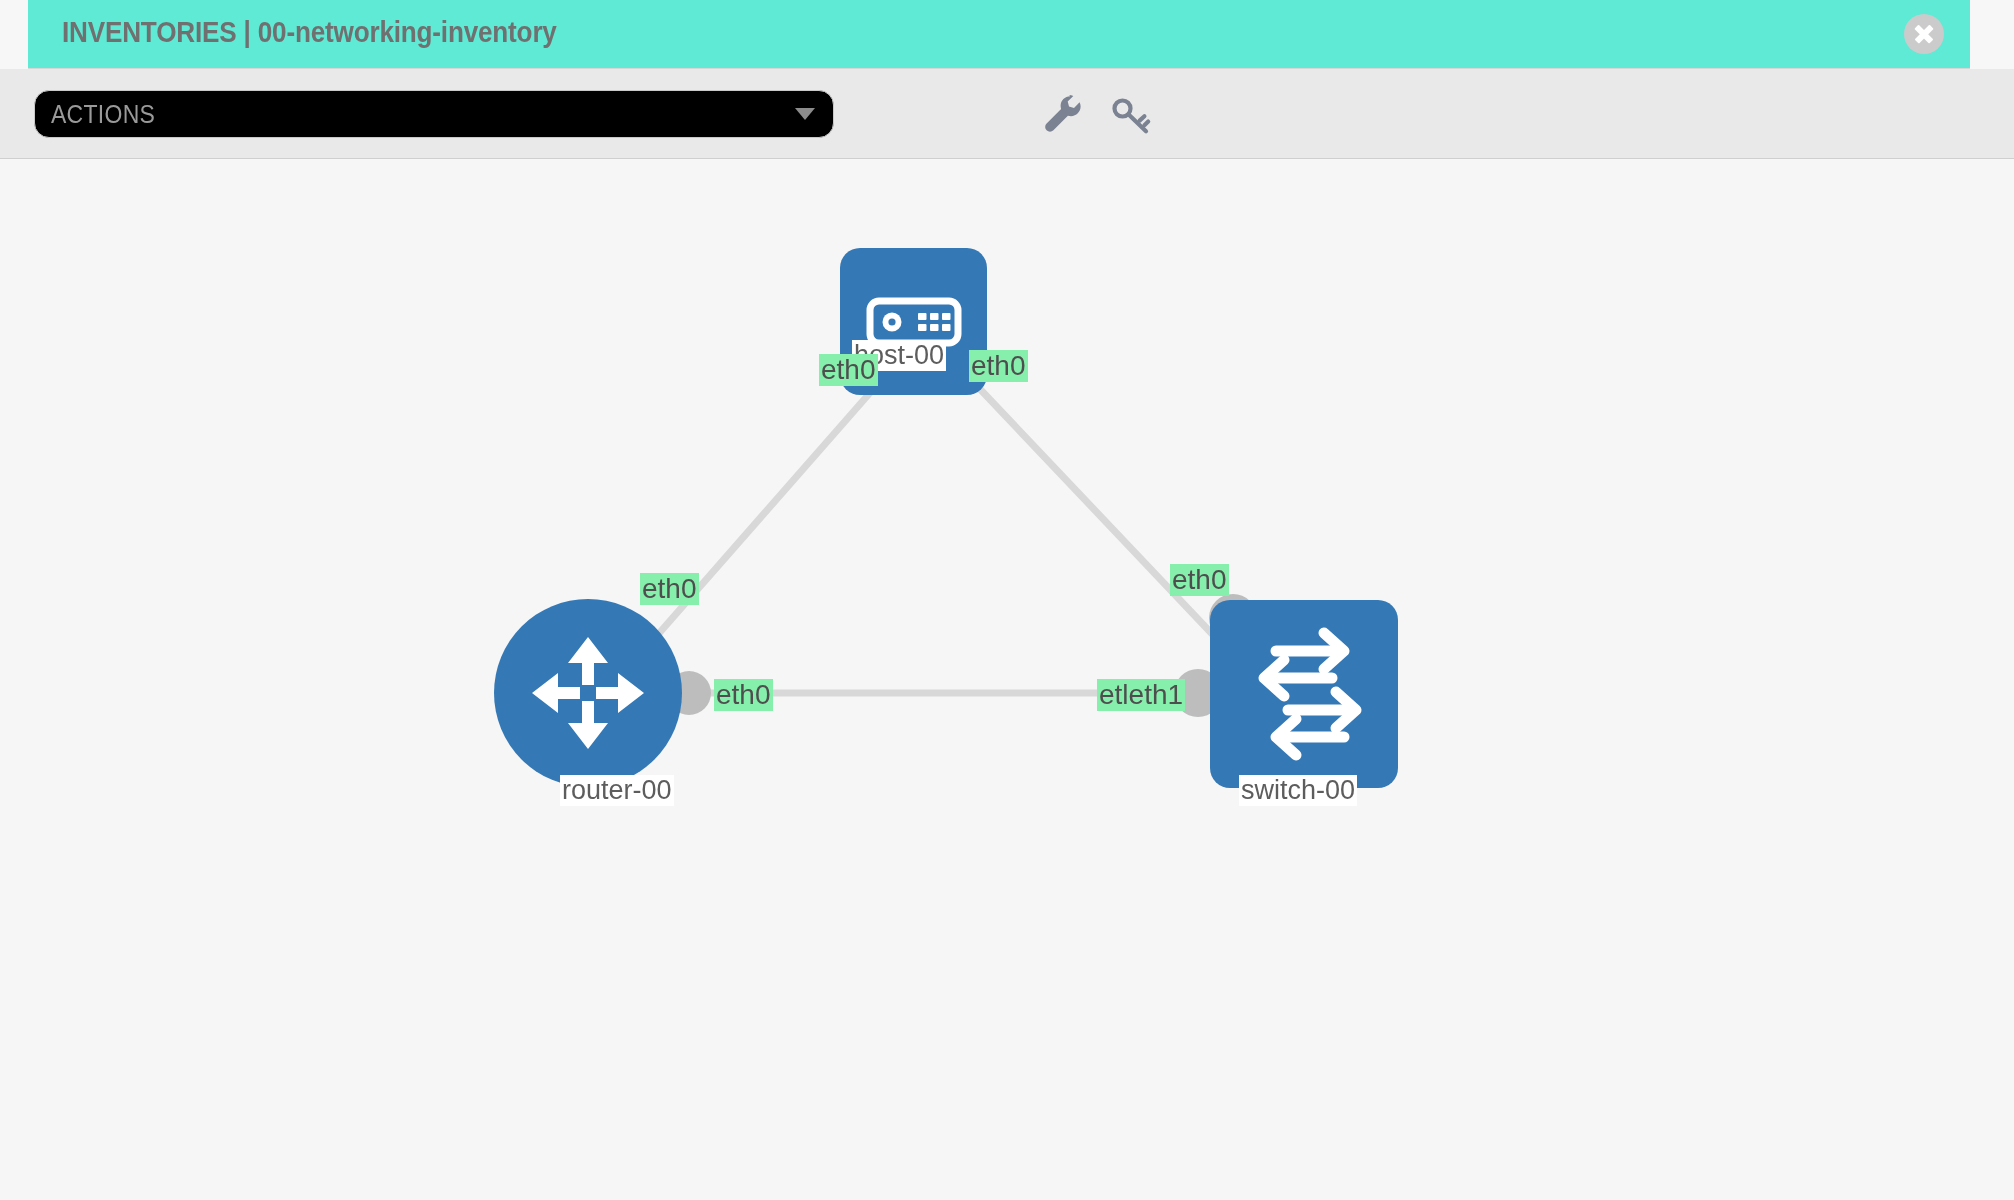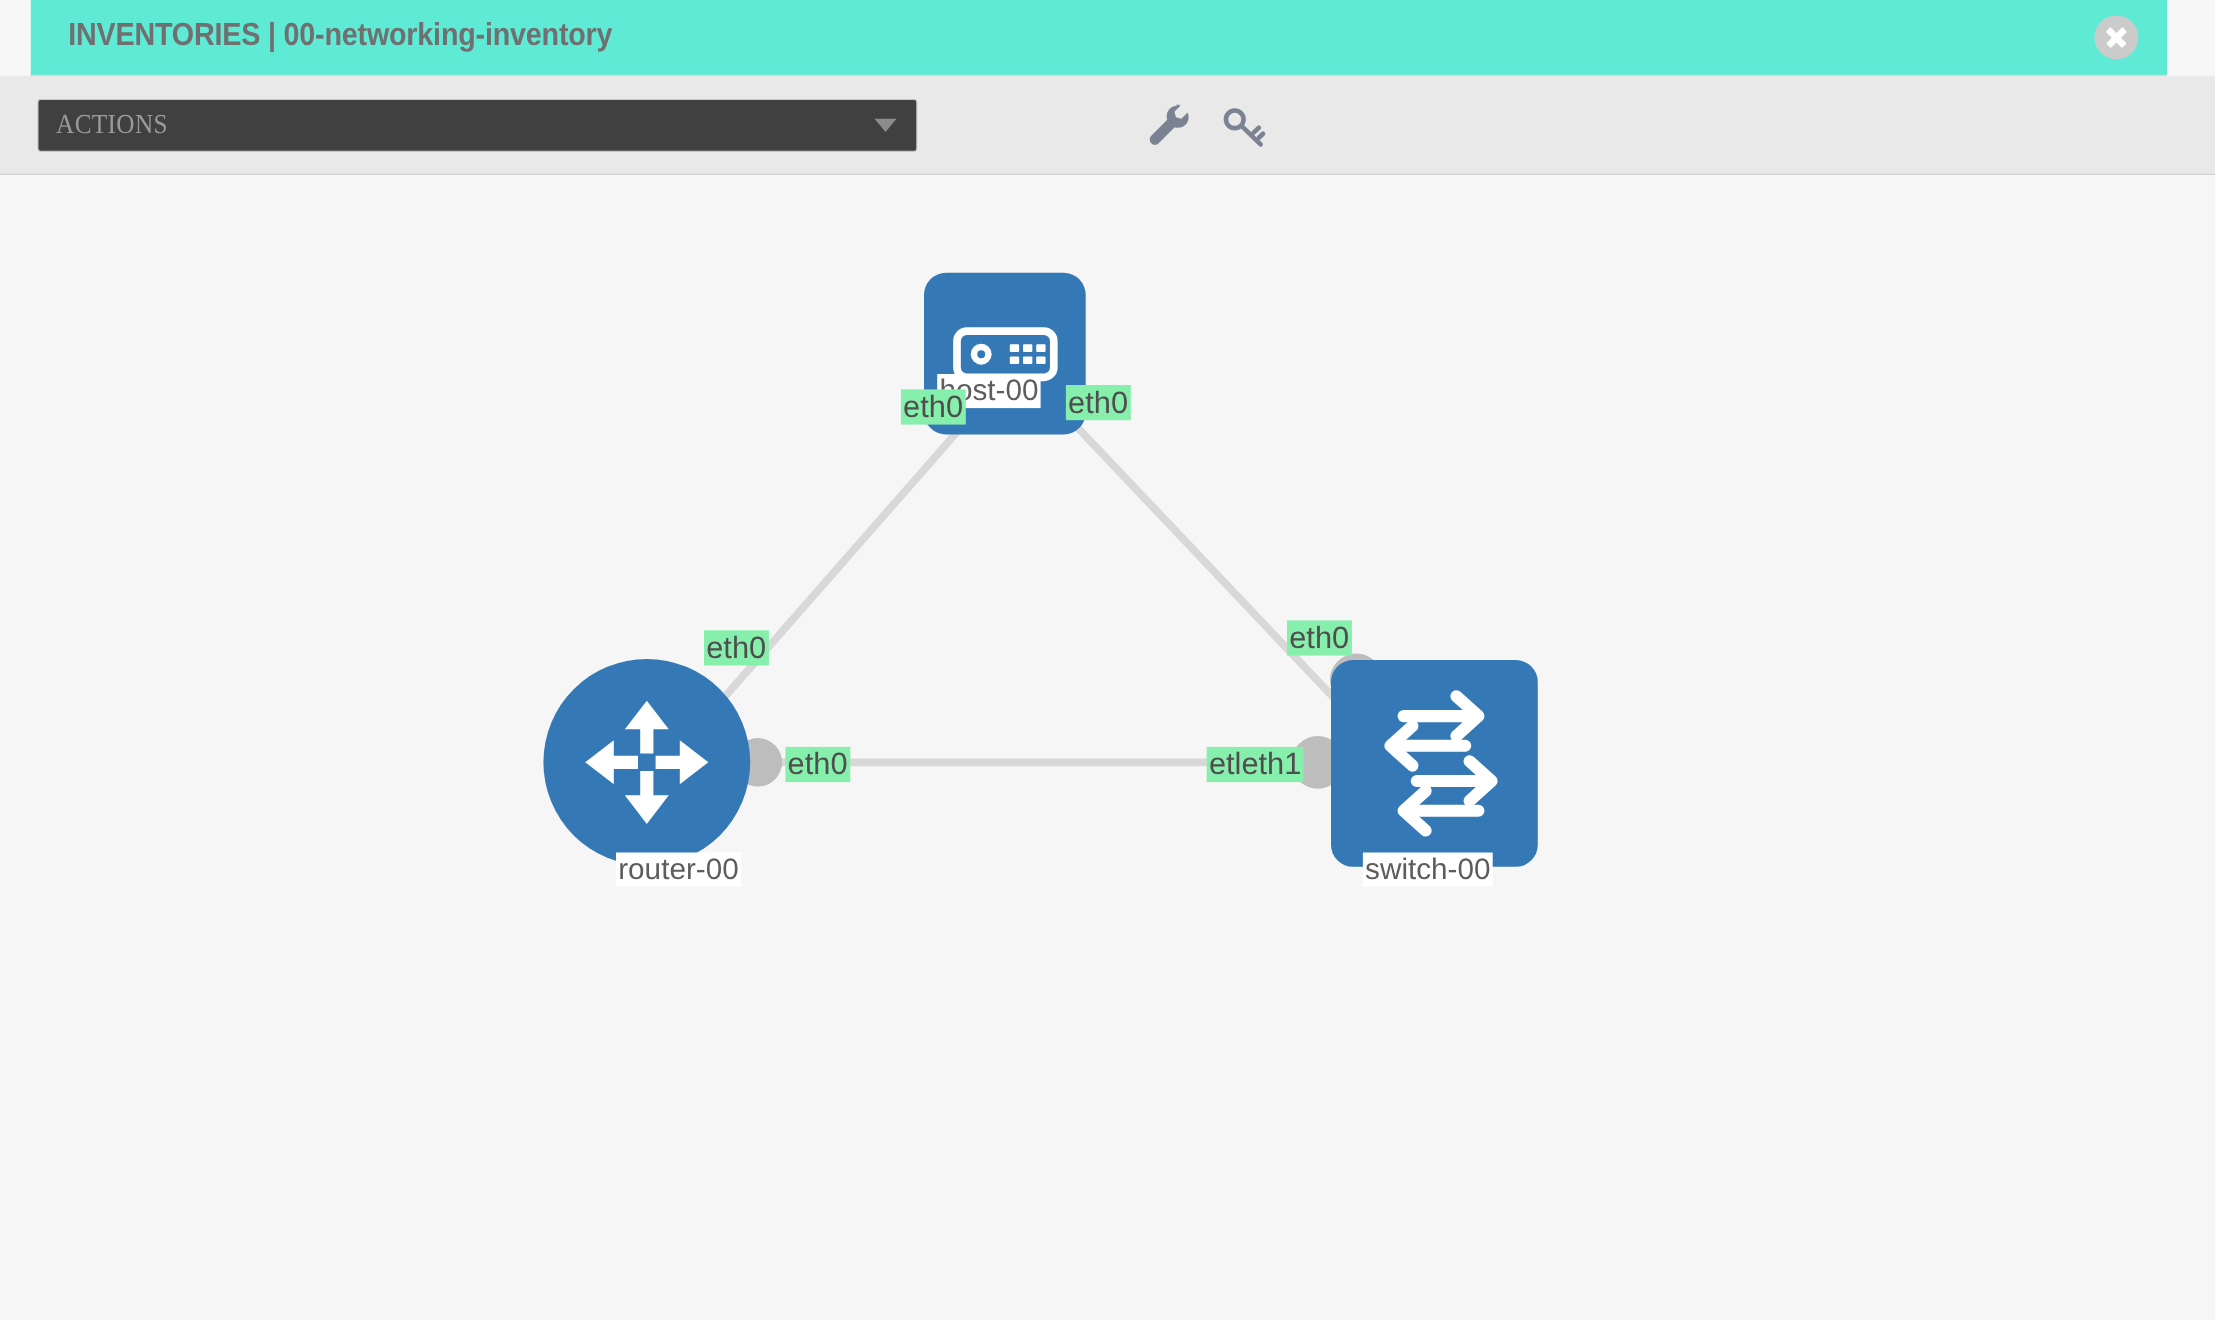--- a/index.html
+++ b/index.html
@@ -39,24 +39,23 @@
   #close-btn .bar.b { transform: translate(-50%,-50%) rotate(-45deg); }
 
   
   #toolbar {
     position: absolute; left: 0; top: 69px; width: 2014px; height: 90px;
     background: #e9e9e9;
     border-bottom: 1px solid #cfcfcf;
   }
   .field {
     position: absolute; top: 21px; height: 48px;
-    background: #404040;
+    background: #000000;
     border: 1px solid #c9c9c9;
-    border-radius: 3px;
-    font-family: Liberation Serif, serif;
+    border-radius: 15px;
   }
   #actions-select { left: 34px; width: 800px; }
   #search-field  { left: 1180px; width: 790px; }
   .field .ftext {
     position: absolute; left: 16px; top: 50%; transform: translateY(-50%) scaleX(0.92);
     transform-origin: left center;
     font-size: 25px; color: #9a9a9a; letter-spacing: 0.3px; white-space: nowrap;
   }
   .field .caret {
     position: absolute; right: 18px; top: 50%; transform: translateY(-50%);

